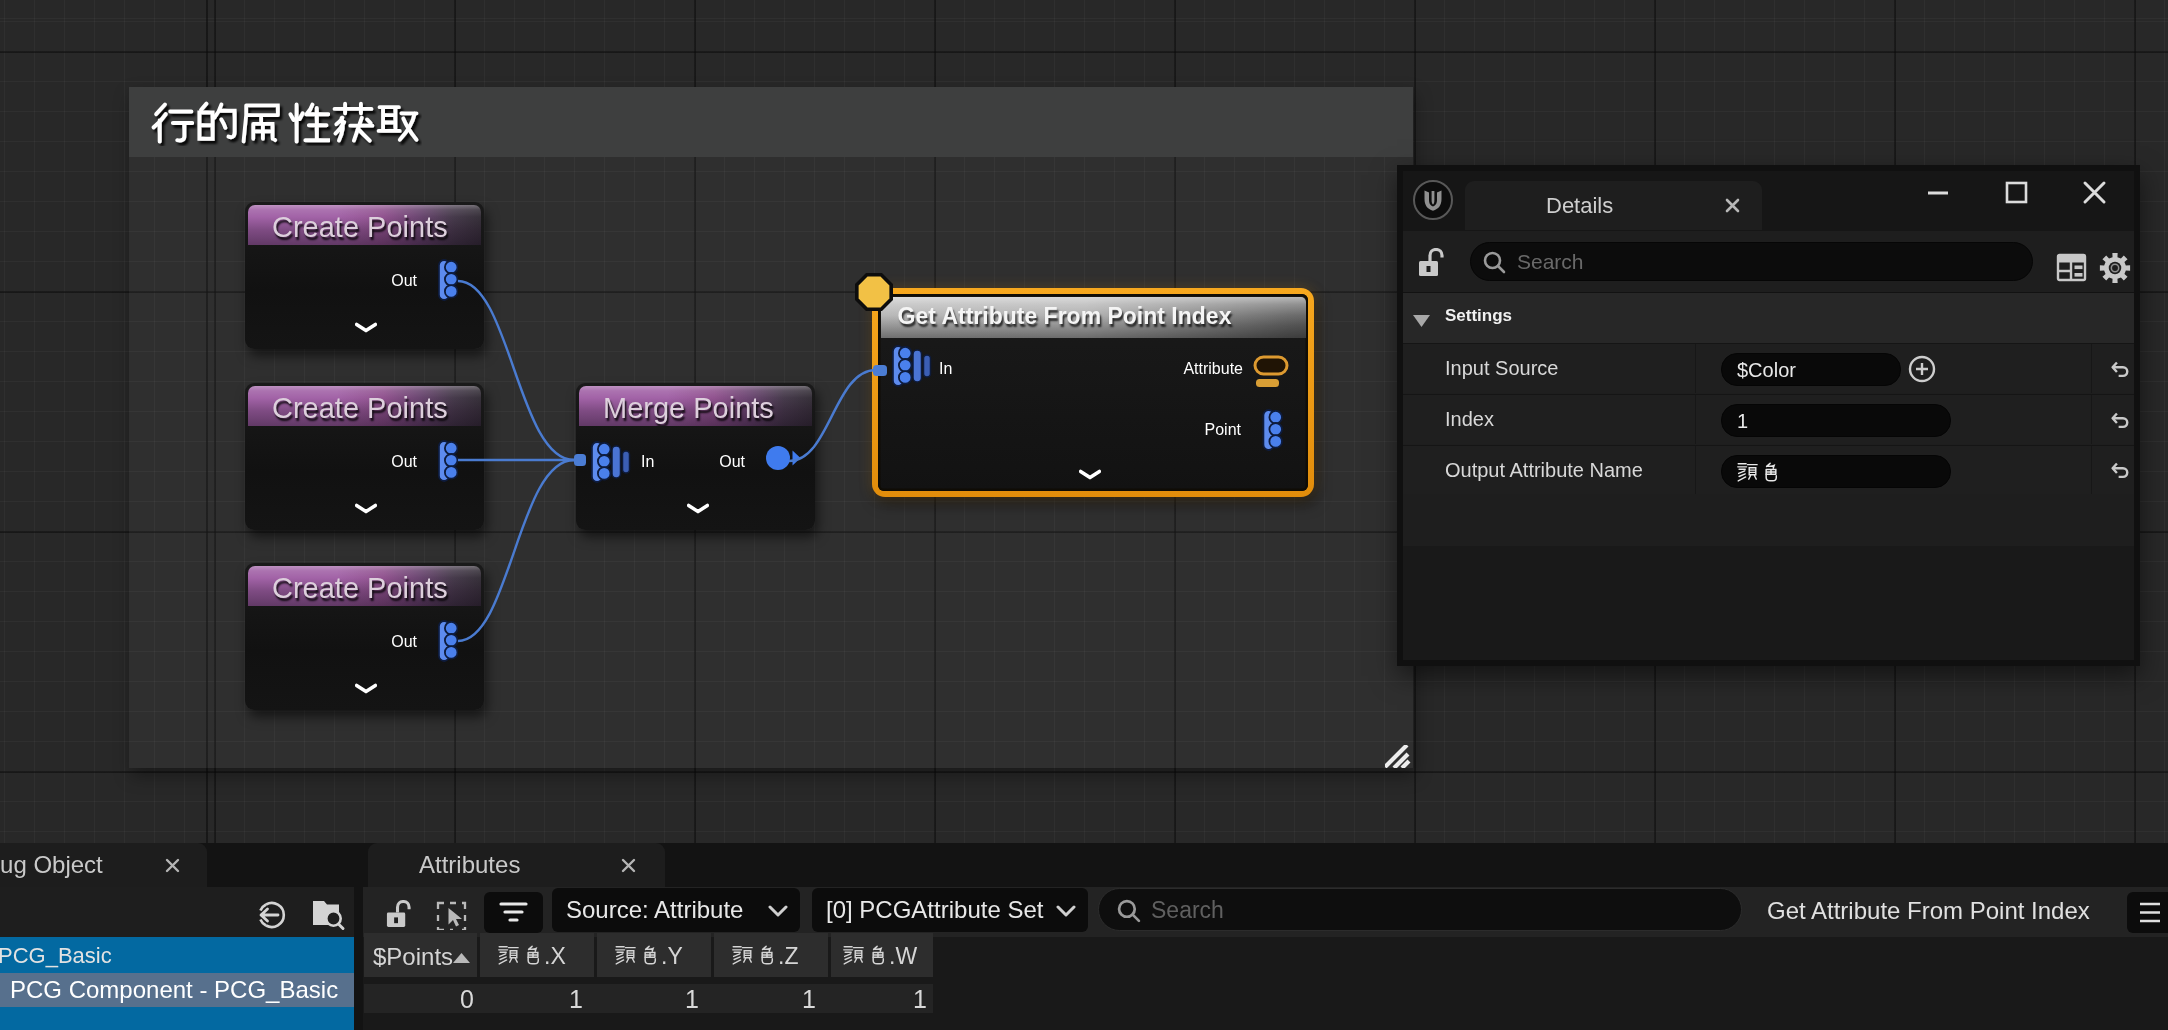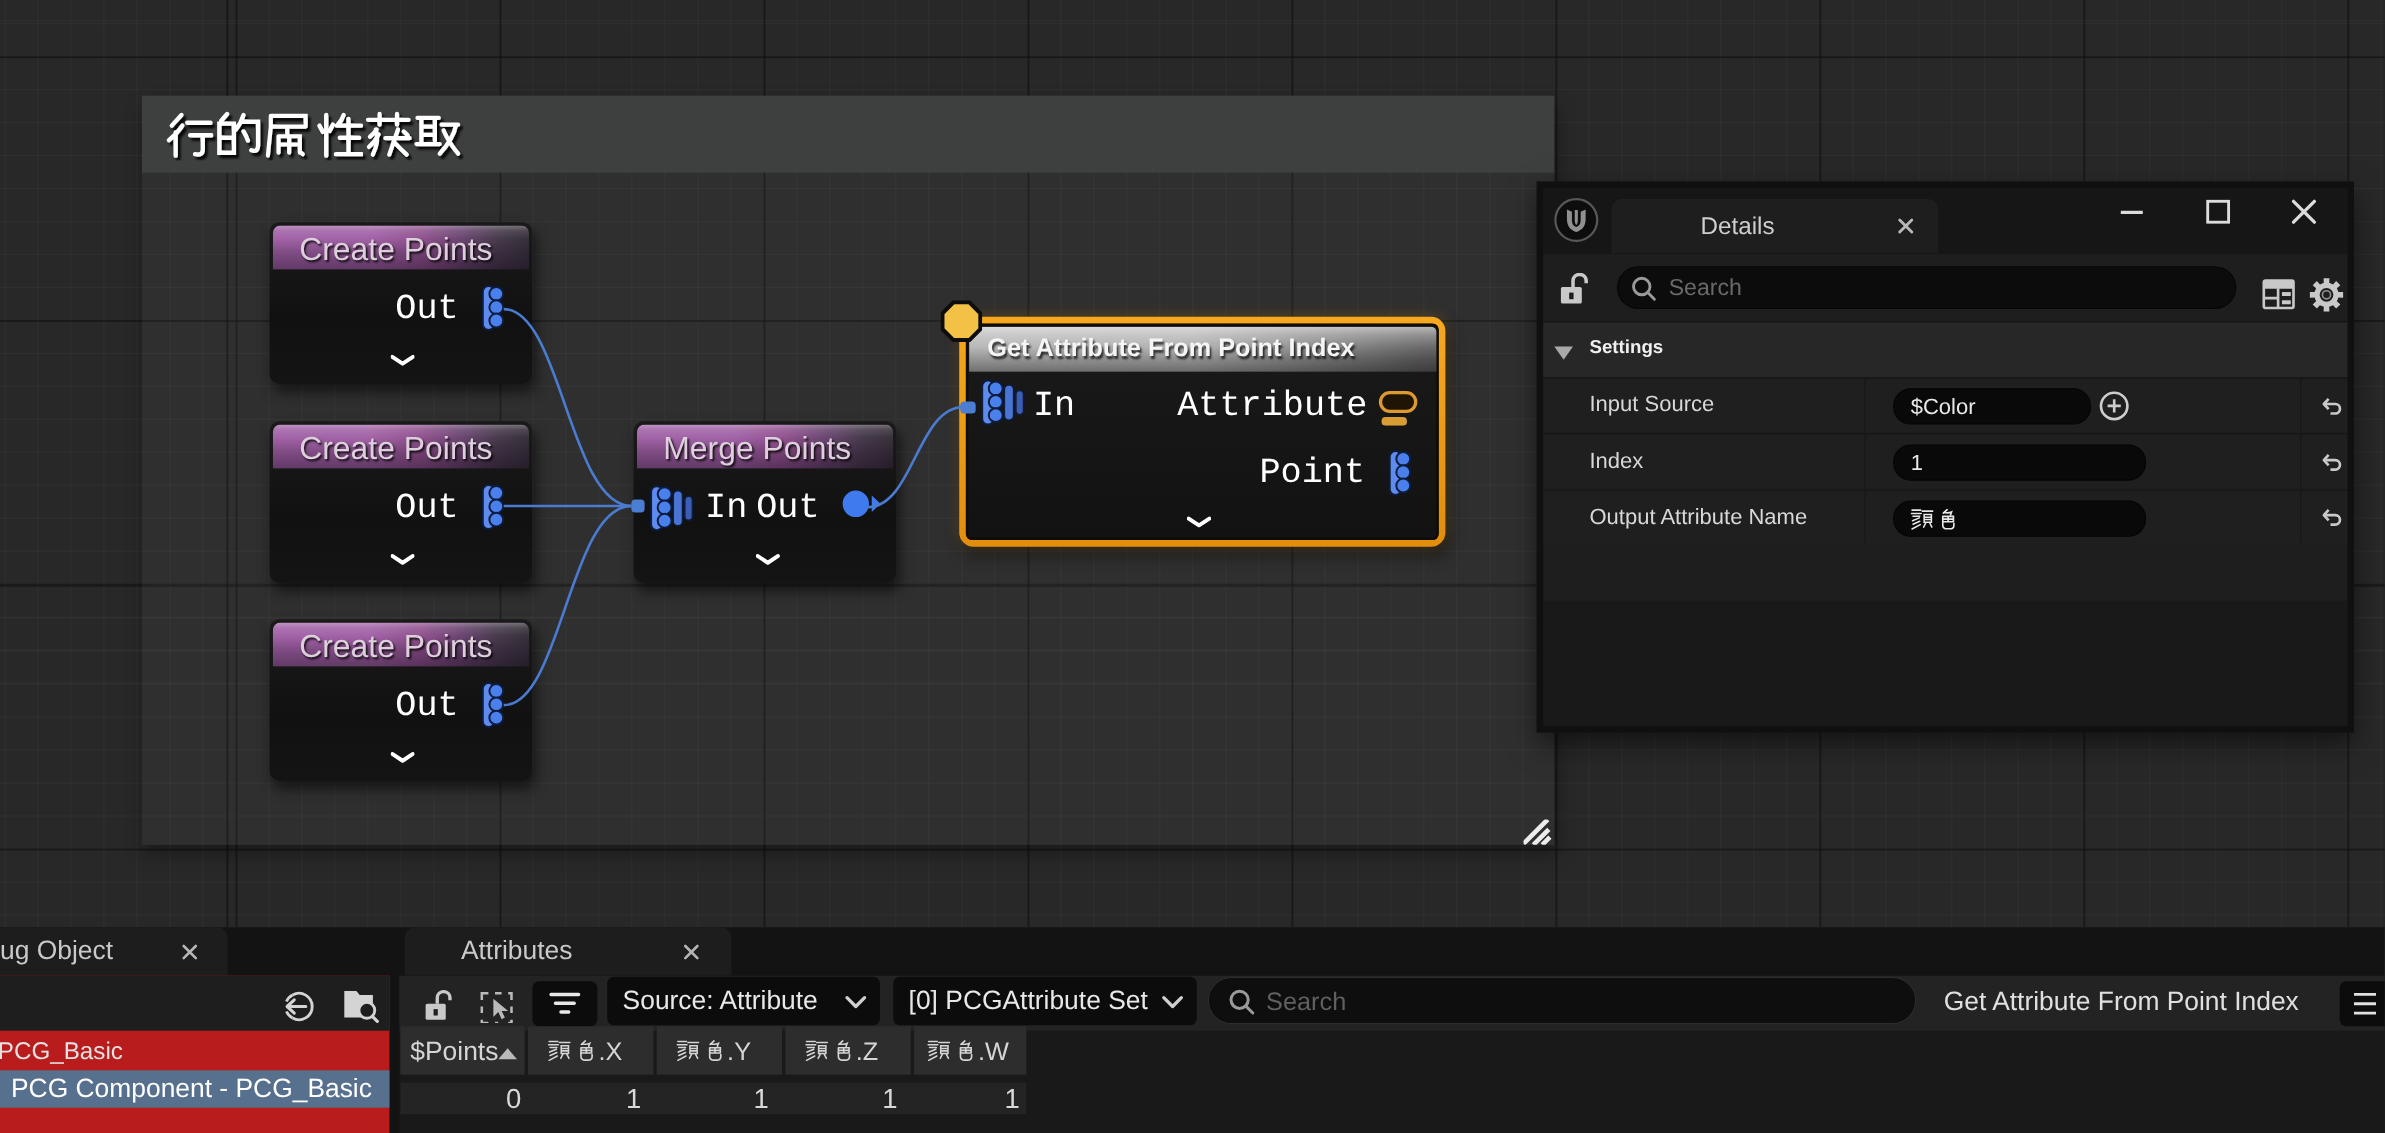--- a/index.html
+++ b/index.html
@@ -10,21 +10,21 @@
  repeating-linear-gradient(to right, rgba(255,255,255,0.03) 0 1px, transparent 1px 30px),
  repeating-linear-gradient(to bottom, rgba(255,255,255,0.03) 0 1px, transparent 1px 30px);
 background-position:214px 0,0 51px,4px 0,0 21px;}
 #comment{position:absolute;left:129px;top:87px;width:1284px;height:681px;background:rgba(190,190,190,0.055);box-shadow:2px 8px 16px rgba(0,0,0,0.35);}
 #comment .chd{position:absolute;left:0;top:0;right:0;height:70px;background:#3e3f3f;}
 .node{position:absolute;width:239px;height:147px;border-radius:9px;background:linear-gradient(#1a1a1a, #111 60%, #141414);box-shadow:3px 7px 12px rgba(0,0,0,0.55);}
 .node .nhd{position:absolute;left:3px;top:3px;right:3px;height:40px;border-radius:7px 7px 0 0;overflow:hidden;
 background:linear-gradient(180deg,rgba(255,255,255,0.30) 0%,rgba(255,255,255,0.10) 12%,rgba(120,60,120,0) 30%,rgba(25,8,28,0.26) 62%,rgba(16,4,20,0.44) 100%),
 linear-gradient(90deg,#a263a7 0%,#a263a7 38%,#91538f 58%,#6a4670 74%,#473b4c 88%,#37313a 100%);}
 .node .nhd span{position:absolute;left:24px;top:6px;font-size:29px;font-weight:normal;color:#ddcfdc;text-shadow:1.5px 2.5px 2px rgba(0,0,0,0.85);letter-spacing:0px;}
-.pinlbl{position:absolute;color:#fff;font-size:32px;line-height:30px;font-family:Liberation Mono, monospace;}
+.pinlbl{position:absolute;color:#fff;font-size:16px;line-height:30px;}
 .chev{position:absolute;width:22px;height:12px;}
 #ganode{position:absolute;left:872px;top:288px;width:442px;height:209px;border-radius:13px;background:linear-gradient(#f7a81e,#e28d0b);box-shadow:0 0 14px rgba(244,160,20,0.22),3px 7px 14px rgba(0,0,0,0.5);}
 #ganode .inner{position:absolute;left:6px;top:6px;right:6px;bottom:6px;border-radius:6px;background:linear-gradient(#1a1a1a,#121212);overflow:hidden;box-shadow:inset 0 0 0 2.5px rgba(15,12,4,0.9);}
 #ganode .ghd{position:absolute;left:2.5px;top:2.5px;right:2.5px;height:41px;border-radius:5px 5px 0 0;
 background:linear-gradient(180deg,rgba(255,255,255,0.55) 0%,rgba(255,255,255,0.30) 18%,rgba(255,255,255,0.06) 45%,rgba(0,0,0,0.16) 70%,rgba(0,0,0,0.38) 100%),
 linear-gradient(90deg,#b4b4b4 0%,#adadad 48%,#979797 64%,#7b7b7b 82%,#646464 96%,#606060 100%);}
 #ganode .ghd span{position:absolute;left:17px;top:6px;font-size:23px;font-weight:bold;color:#f5f5f5;text-shadow:1.5px 2.5px 2px rgba(0,0,0,0.75);}
 #wires{position:absolute;left:0;top:0;pointer-events:none;}
 #details{position:absolute;left:1397px;top:165px;width:743px;height:501px;background:#1e1e1e;border:6px solid #101010;box-shadow:0 10px 24px rgba(0,0,0,0.5);}
 #dtitle{position:absolute;left:0;top:0;right:0;height:60px;background:#161616;}
@@ -38,21 +38,21 @@
 .drow{position:absolute;left:0;right:0;background:#1f1f1f;border-top:1px solid #151515;}
 .drow .dlbl{position:absolute;left:42px;top:13px;font-size:20px;color:#d8d8d8;}
 .drow::before{content:"";position:absolute;left:292px;top:0;bottom:0;width:1px;background:#171717;}
 .drow::after{content:"";position:absolute;left:688px;top:0;bottom:0;width:1px;background:#171717;}
 .dfield{position:absolute;left:318px;top:9px;height:33px;background:#090909;border-radius:16px;border:1px solid #050505;}
 .dfield span{position:absolute;left:15px;top:5px;font-size:20px;color:#e8e8e8;}
 .undo{position:absolute;left:707px;width:19px;height:18px;}
 #bottom{position:absolute;left:0;top:843px;width:2168px;height:187px;background:#131313;}
 .tab{position:absolute;top:0;height:44px;background:#1d1d1d;border-radius:9px 9px 0 0;}
 .tab span{display:inline-block;margin-top:8px;font-size:24px;color:#c9c9c9;}
-#lpanel{position:absolute;left:0;top:44px;width:354px;height:143px;background:#b91c1c;}
+#lpanel{position:absolute;left:0;top:44px;width:354px;height:143px;background:#0369a1;}
 #ltool{position:absolute;left:0;top:0;width:354px;height:50px;background:#1e1e1e;}
 #lsel{position:absolute;left:0;top:86px;width:354px;height:34px;background:#57708d;color:#fff;font-size:24px;padding:3px 0 0 10px;}
 #rpanel{position:absolute;left:363px;top:44px;right:0;height:143px;background:#191919;}
 #rtool{position:absolute;left:0;top:0;right:0;height:50px;background:#232323;}
 .ddark{position:absolute;background:#0c0c0c;border-radius:6px;}
 .dd span{position:absolute;left:14px;top:8px;font-size:24px;color:#e8e8e8;}
 .ddchev{position:absolute;right:12px;top:17px;width:20px;height:12px;}
 #bpill{position:absolute;left:735px;top:1px;width:644px;height:43px;border-radius:22px;background:#0e0e0e;border:1px solid #2c2c2c;}
 #bpill span{position:absolute;left:52px;top:8px;font-size:23px;color:#606060;}
 .thc{position:absolute;top:46px;height:44px;background:#2d2d2d;color:#d5d5d5;font-size:24px;}

